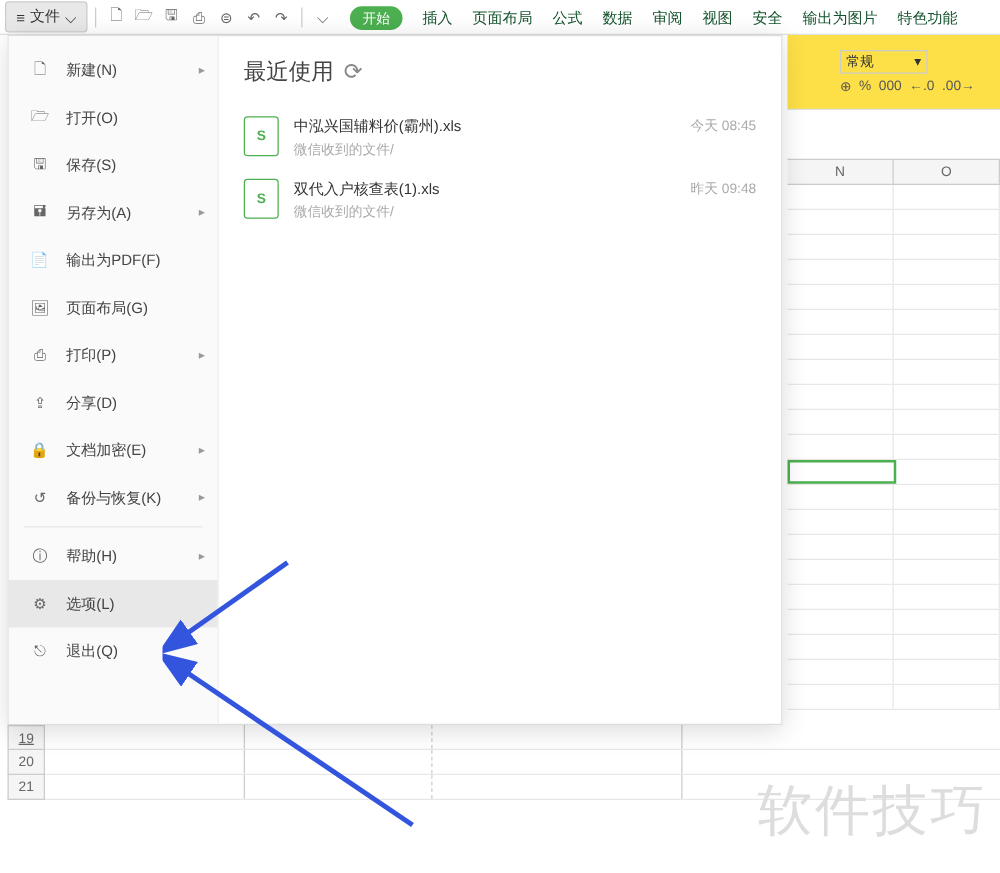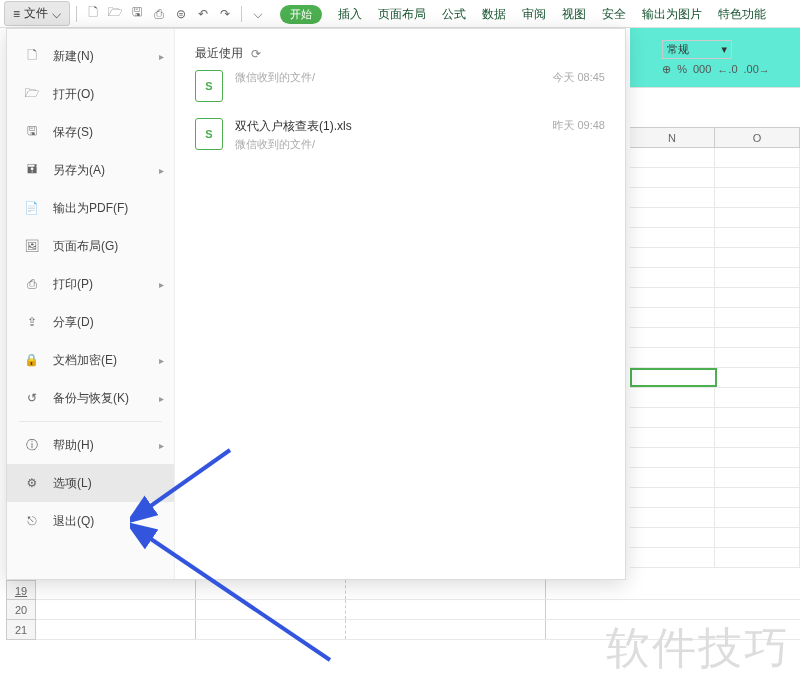--- a/index.html
+++ b/index.html
@@ -7,37 +7,37 @@
   
   .topbar { height: 28px; background: #fff; border-bottom: 1px solid #e0e0e0; display: flex; align-items: center; padding: 0 4px; gap: 2px; }
   .file-btn { background: #e8e8e8; border: 1px solid #ccc; border-radius: 3px; padding: 3px 8px; display: flex; align-items: center; gap: 4px; cursor: pointer; font-size: 12px; }
   .qat-icon { width: 20px; height: 20px; display: flex; align-items: center; justify-content: center; cursor: pointer; color: #666; }
   .qat-sep { width: 1px; height: 16px; background: #ccc; margin: 0 4px; }
   
   .ribbon-tabs { height: 24px; display: flex; align-items: center; gap: 16px; padding-left: 280px; font-size: 12px; position: absolute; top: 2px; }
   .tab-start { background: #4caf50; color: #fff; padding: 2px 10px; border-radius: 10px; font-size: 11px; }
   .tab-item { color: #14532d; cursor: pointer; }
   
-  .ribbon-content { position: absolute; top: 28px; right: 0; width: 170px; height: 60px; border-bottom: 1px solid #e0e0e0; display: flex; align-items: center; padding: 4px 8px; gap: 12px; background: #5eead4; }
+  .ribbon-content { position: absolute; top: 28px; right: 0; width: 170px; height: 60px; border-bottom: 1px solid #e0e0e0; display: flex; align-items: center; padding: 4px 8px; gap: 22px; background: #fde047; }
   .ribbon-sep { width: 1px; height: 40px; background: #e0e0e0; margin: 0 6px; }
   .num-format { display: flex; flex-direction: column; gap: 4px; }
   .dropdown-sel { border: 1px solid #ccc; padding: 1px 4px; font-size: 11px; display: flex; align-items: center; justify-content: space-between; width: 70px; }
   .num-icons { display: flex; gap: 6px; font-size: 11px; color: #555; }
   .num-icons span { cursor: pointer; }
   
   .file-menu { position: absolute; top: 28px; left: 6px; width: 620px; height: 552px; background: #fff; box-shadow: 0 4px 20px rgba(0,0,0,0.15); border: 1px solid #ddd; display: flex; z-index: 10; }
   .menu-left { width: 168px; background: #fafafa; border-right: 1px solid #eee; padding: 8px 0; }
   .menu-item { display: flex; align-items: center; padding: 10px 16px; gap: 12px; cursor: pointer; color: #444; position: relative; }
   .menu-item.selected { background: #e8e8e8; }
   .menu-item .icon { width: 18px; height: 18px; display: flex; align-items: center; justify-content: center; color: #666; }
   .menu-item .arrow { position: absolute; right: 10px; color: #999; font-size: 10px; }
   .menu-left-sep { height: 1px; background: #e8e8e8; margin: 4px 12px; }
   
   .menu-right { flex: 1; padding: 16px 20px; }
-  .recent-header { display: flex; align-items: center; gap: 8px; font-size: 12px; color: #444; }
+  .recent-header { display: flex; align-items: center; gap: 8px; font-size: 18px; color: #444; margin-bottom: 16px; }
   .recent-item { display: flex; align-items: flex-start; gap: 12px; padding: 8px 0; }
   .file-icon { width: 28px; height: 32px; border: 1px solid #4caf50; border-radius: 3px; display: flex; align-items: center; justify-content: center; color: #4caf50; font-weight: bold; font-size: 11px; background: #fff; }
   .file-info { flex: 1; }
   .file-name { color: #333; font-size: 12px; margin-bottom: 2px; }
   .file-path { color: #aaa; font-size: 11px; }
   .file-time { color: #aaa; font-size: 11px; }
   
   .sheet-area { position: absolute; top: 88px; right: 0; width: 170px; bottom: 0; }
   .col-headers { display: flex; height: 20px; background: #f5f5f5; border-bottom: 1px solid #ccc; }
   .col-h { flex: 1; text-align: center; border-right: 1px solid #ccc; font-size: 11px; color: #666; line-height: 20px; }
@@ -174,20 +174,21 @@
     </div>
   </div>
   <div class="menu-right">
     <div class="recent-header">
       <span>最近使用</span>
       <span style="cursor:pointer;color:#888;">⟳</span>
     </div>
     <div class="recent-item">
       <div class="file-icon">S</div>
       <div class="file-info">
+        <div class="file-name">中泓兴国辅料价(霸州).xls</div>
         <div class="file-path">微信收到的文件/</div>
       </div>
       <div class="file-time">今天 08:45</div>
     </div>
     <div class="recent-item">
       <div class="file-icon">S</div>
       <div class="file-info">
         <div class="file-name">双代入户核查表(1).xls</div>
         <div class="file-path">微信收到的文件/</div>
       </div>

